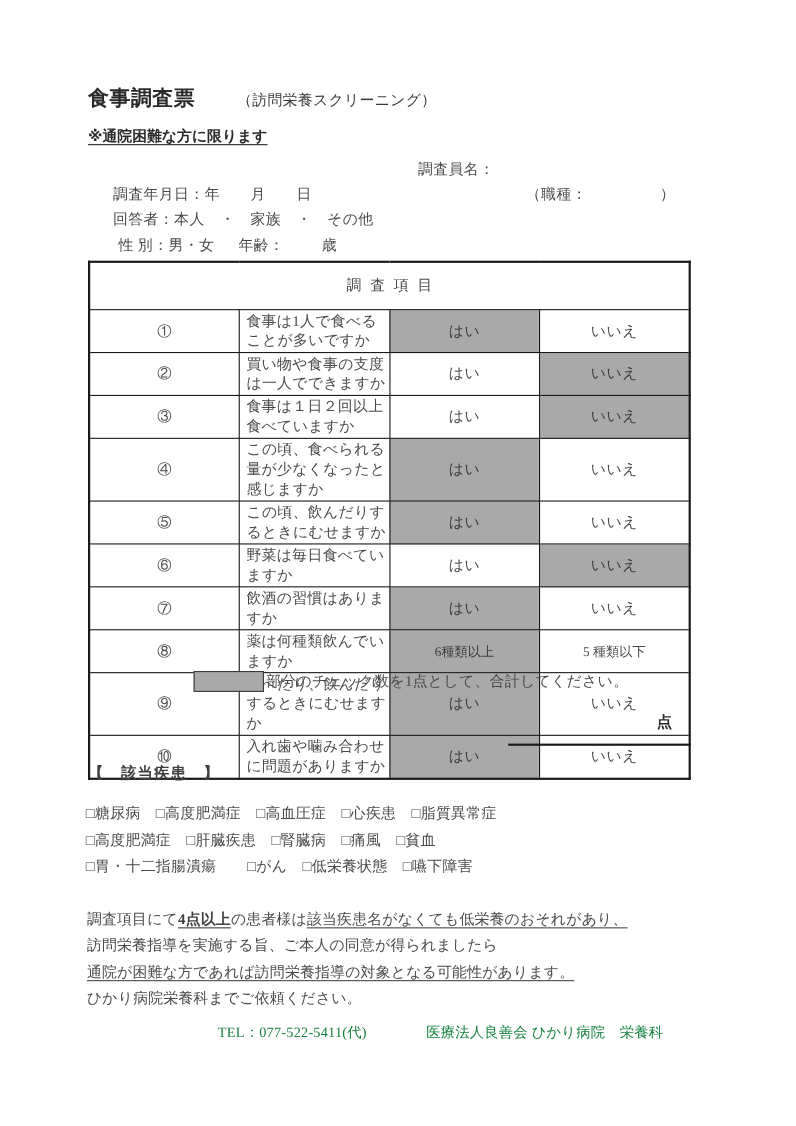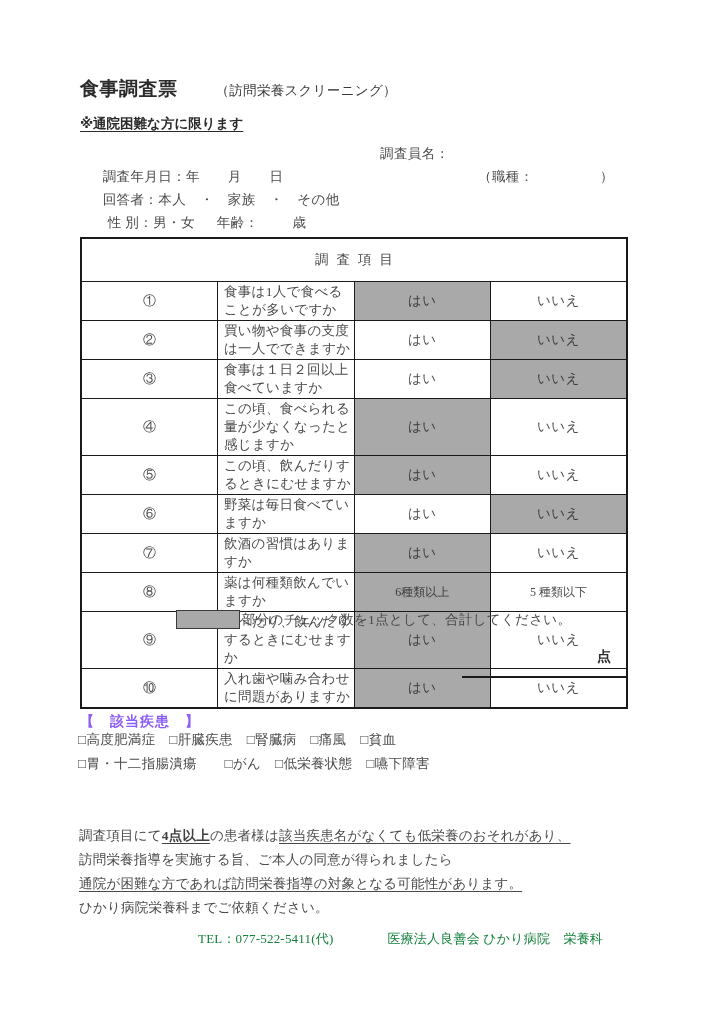--- a/index.html
+++ b/index.html
@@ -170,25 +170,25 @@
     top: 676px;
     width: 166px;
     height: 0;
     border-top: 2.4px solid #1a1a1a;
   }
 
   
   .disease-heading {
     position: absolute;
     left: 80px;
-    top: 713px;
+    top: 694px;
     font-family: "DejaVu Sans", "Liberation Sans", sans-serif;
     font-size: 14px;
     font-weight: bold;
-    color: #8b5cf6;
+    color: #404040;
     letter-spacing: 1px;
   }
   .disease-list {
     position: absolute;
     left: 78px;
     top: 728px;
     width: 560px;
     font-size: 13.5px;
     color: #4a4a4a;
   }
@@ -331,20 +331,21 @@
 
   <div class="note-row">
     <div class="swatch"></div>
     <div class="note-text">部分のチェック数を1点として、合計してください。</div>
   </div>
   <div class="score-unit">点</div>
   <div class="score-line"></div>
 
   <div class="disease-heading">【　該当疾患　】</div>
   <div class="disease-list">
+    <div class="disease-line">□糖尿病　□高度肥満症　□高血圧症　□心疾患　□脂質異常症</div>
     <div class="disease-line">□高度肥満症　□肝臓疾患　□腎臓病　□痛風　□貧血</div>
     <div class="disease-line">□胃・十二指腸潰瘍　　□がん　□低栄養状態　□嚥下障害</div>
   </div>
 
   <div class="para">
     <div class="para-line"><span>調査項目にて</span><span class="b-u">4点以上</span><span>の患者様は</span><span class="u">該当疾患名がなくても低栄養のおそれがあり、</span></div>
     <div class="para-line">訪問栄養指導を実施する旨、ご本人の同意が得られましたら</div>
     <div class="para-line"><span class="u">通院が困難な方であれば訪問栄養指導の対象となる可能性があります。</span></div>
     <div class="para-line">ひかり病院栄養科までご依頼ください。</div>
   </div>

